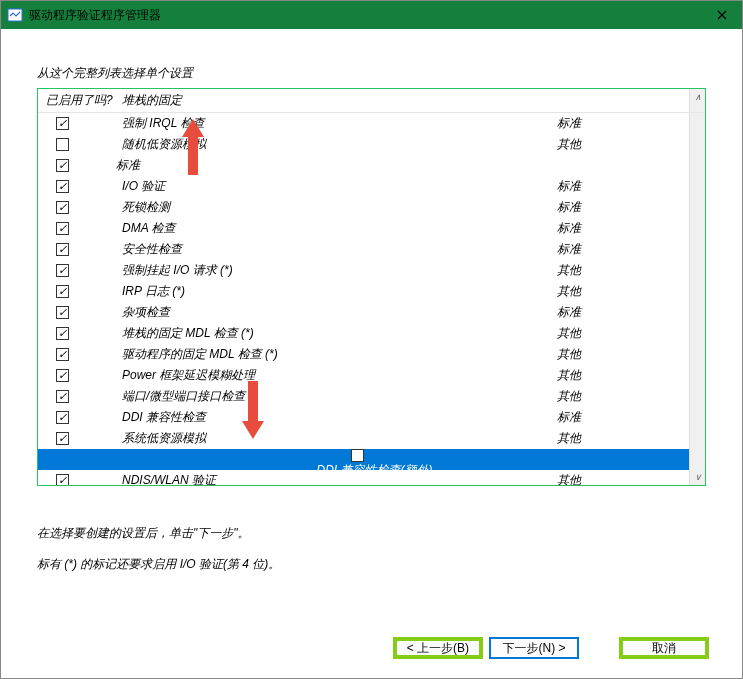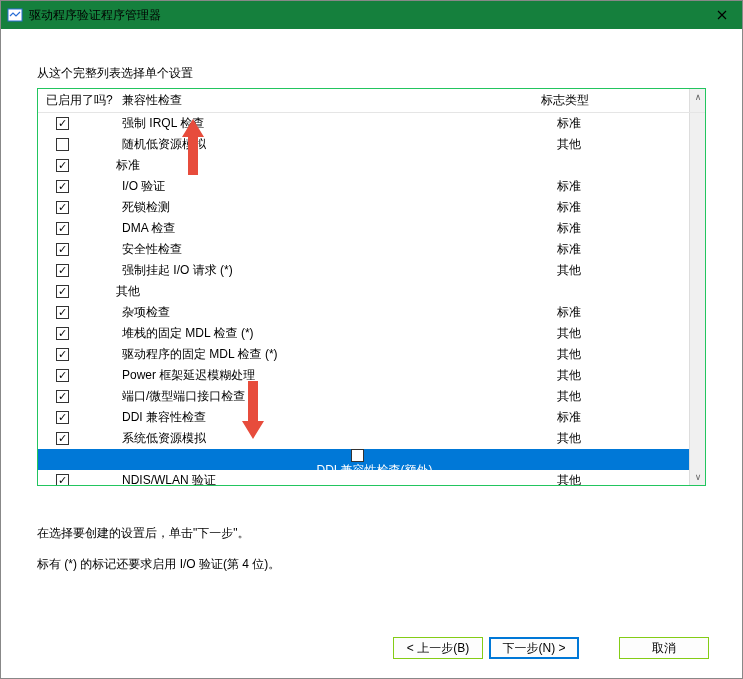--- a/index.html
+++ b/index.html
@@ -31,20 +31,21 @@
   .close-btn {
     position: absolute;
     right: 0; top: 0;
     width: 40px; height: 28px;
     display: flex; align-items: center; justify-content: center;
     font-size: 14px;
     cursor: default;
   }
   .content {
     padding: 36px 36px 10px 36px;
+    font-style: italic;
   }
   .subtitle {
     font-size: 12px;
     margin-bottom: 6px;
   }
   .table-wrap {
     border: 1px solid #22c55e;
     height: 398px;
     overflow: hidden;
     display: flex;
@@ -113,21 +114,21 @@
     position: absolute;
     bottom: 20px;
     right: 34px;
     display: flex;
     align-items: center;
     gap: 6px;
   }
   .btn {
     height: 22px;
     min-width: 90px;
-    border: 1px solid #84cc16;
+    border: 4px solid #84cc16;
     background: #fdfdfd;
     font-size: 12px;
     display: inline-flex;
     align-items: center;
     justify-content: center;
     padding: 0 10px;
   }
   .btn.default {
     border: 2px solid #0078d7;
   }
@@ -154,22 +155,21 @@
     </svg>
   </div>
 </div>
 
 <div class="content">
   <div class="subtitle">从这个完整列表选择单个设置</div>
 
   <div class="table-wrap">
     <div class="table-header">
       <div class="col1">已启用了吗?</div>
-      <div class="col2">兼容性检查</div>
-      <div class="col3">标志类型</div>
+      <div class="col2">堆栈的固定</div>
       <div class="scrollcol">
         <div class="scroll-arrow up">∧</div>
       </div>
     </div>
     <div class="table-body">
       <div class="rows" id="rows">
           <div class="row">
             <div class="col1">
               <span class="checkbox">✓</span>
             </div>
@@ -221,20 +221,21 @@
             <div class="col1">
               <span class="checkbox">✓</span>
             </div>
             <div class="col2">强制挂起 I/O 请求 (*)</div>
             <div class="col3">其他</div>
           </div>
           <div class="row">
             <div class="col1">
               <span class="checkbox">✓</span>
             </div>
+            <div class="col2">IRP 日志 (*)</div>
             <div class="col3">其他</div>
           </div>
           <div class="row">
             <div class="col1">
               <span class="checkbox">✓</span>
             </div>
             <div class="col2">杂项检查</div>
             <div class="col3">标准</div>
           </div>
           <div class="row">

